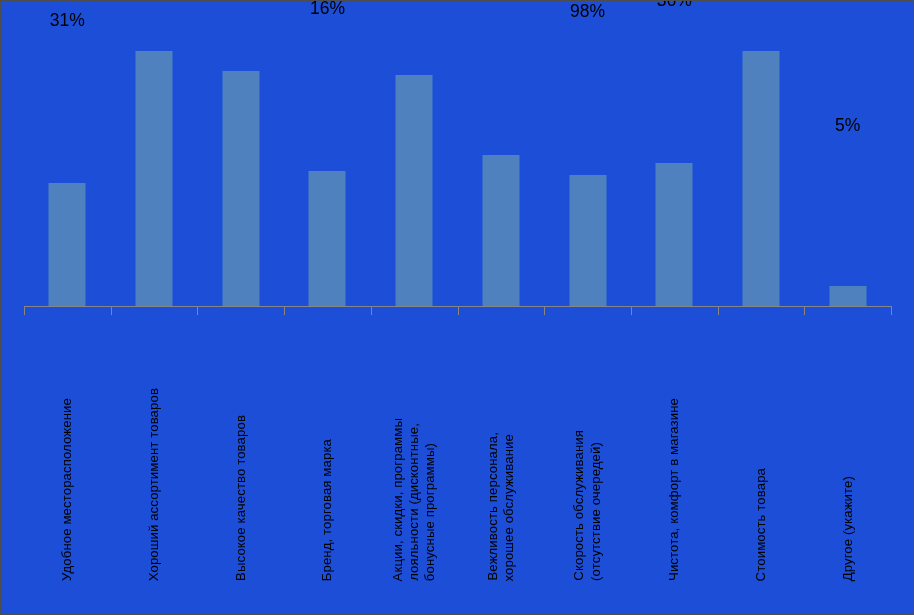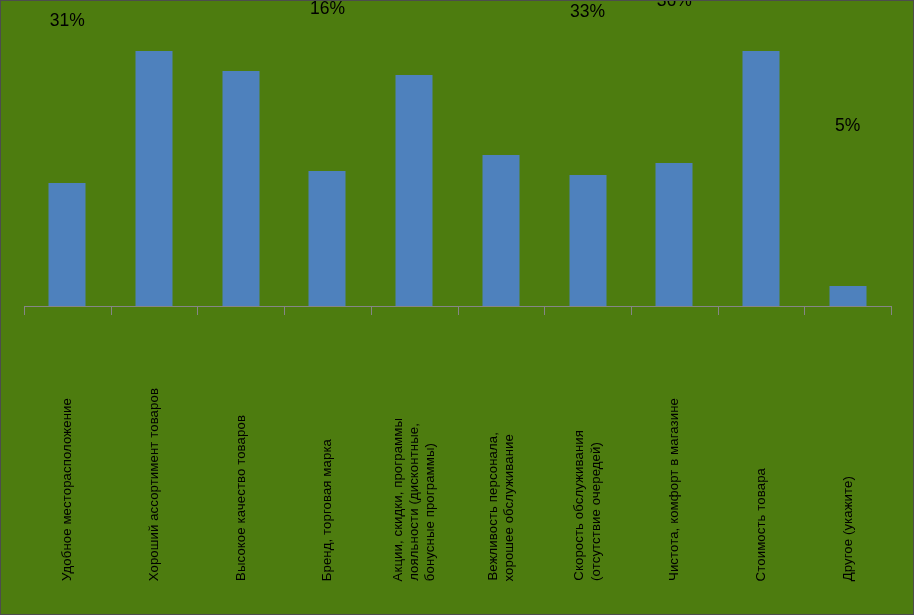--- a/index.html
+++ b/index.html
@@ -9,21 +9,21 @@
     background: #ffffff;
   }
   body {
     font-family: "Liberation Sans", "DejaVu Sans", sans-serif;
   }
 
   #figure {
     position: relative;
     width: 914px;
     height: 615px;
-    background: #4d7c0f;
+    background: #1d4ed8;
     box-sizing: border-box;
     border: 1px solid #4d4d4d;
     overflow: hidden;
   }
 
   
   #plot {
     position: absolute;
     left: 23px;
     top: 8px;
@@ -126,21 +126,21 @@
 
       <div class="bar" style="height:230.9px;"></div>
     </div>
 
     <div class="bar-slot" style="left:433.5px;width:86.7px;">
 
       <div class="bar" style="height:151.3px;"></div>
     </div>
 
     <div class="bar-slot" style="left:520.2px;width:86.7px;">
-      <div class="bar-label" style="bottom:286px;">33%</div>
+      <div class="bar-label" style="bottom:286px;">98%</div>
       <div class="bar" style="height:131.4px;"></div>
     </div>
 
     <div class="bar-slot" style="left:606.9px;width:86.7px;">
       <div class="bar-label" style="bottom:297px;">36%</div>
       <div class="bar" style="height:143.3px;"></div>
     </div>
 
     <div class="bar-slot" style="left:693.6px;width:86.7px;">
 

